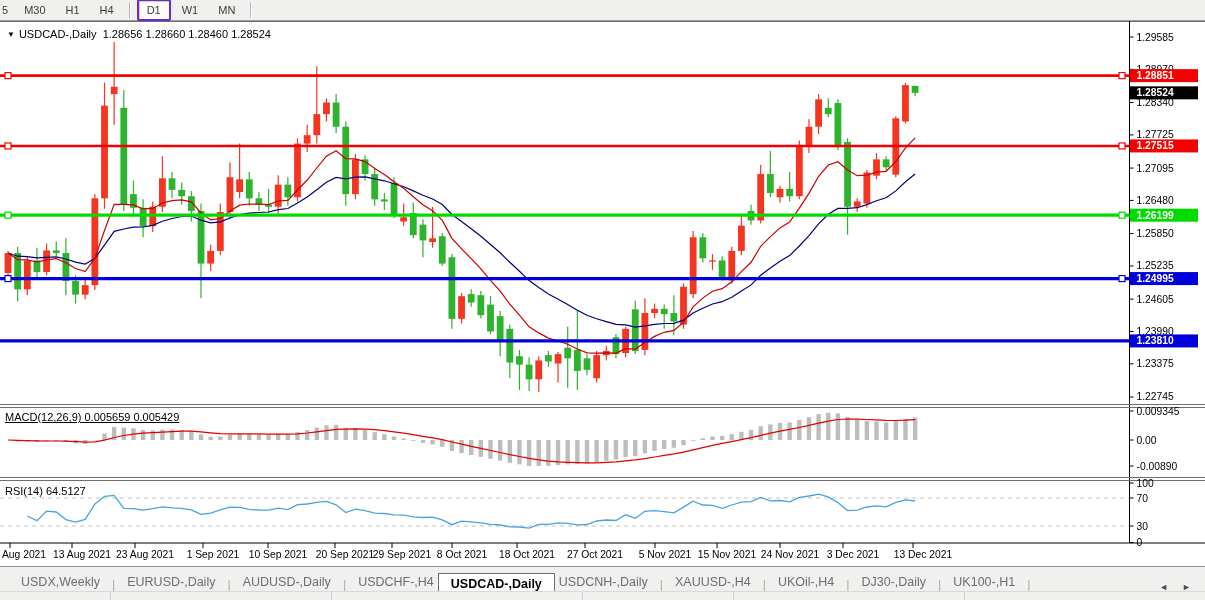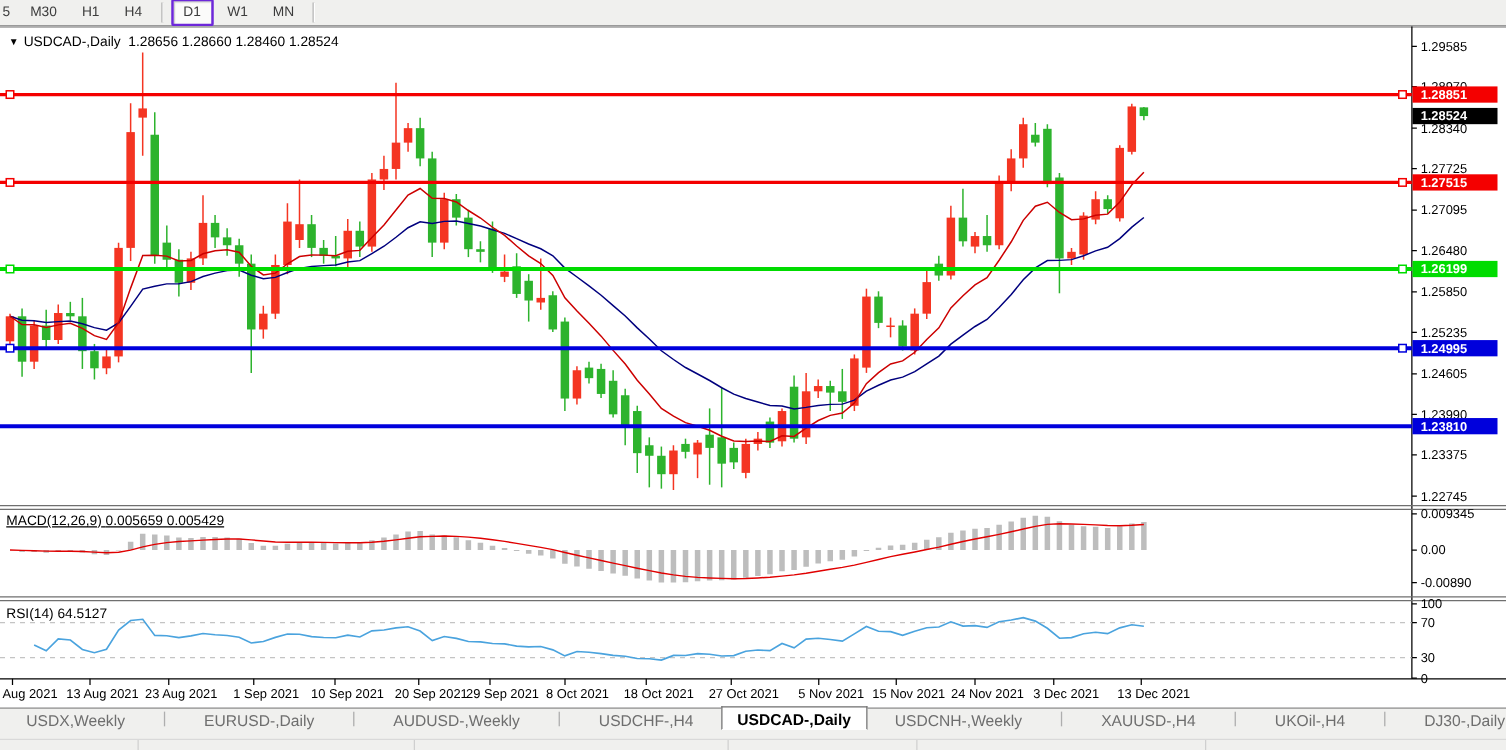--- a/index.html
+++ b/index.html
@@ -16,21 +16,21 @@
   
   #chart-region{position:absolute;left:0;top:21px;width:1205px;height:545px;background:#fff;}
   #chart-svg{position:absolute;left:0;top:0;}
   .overlay{position:absolute;font-size:11px;color:#000;white-space:nowrap;z-index:5;}
   #main-title{left:7px;top:7px;}
   #main-title .dd{font-size:8px;position:relative;top:-1px;margin-right:4px;color:#000;}
   #macd-title{left:5px;top:390px;font-size:11px;text-decoration:underline;}
   #rsi-title{left:5px;top:464px;font-size:11px;}
   
   #tabbar{position:absolute;left:0;top:566px;width:1205px;height:25px;background:#f0f0ee;
-    border-top:1px solid #8e8e8e;display:flex;align-items:flex-start;font-size:12.5px;color:#6e6e6e;gap:18px;}
+    border-top:1px solid #8e8e8e;display:flex;align-items:flex-end;font-size:12.5px;color:#6e6e6e;}
   #tabbar .tab{padding:3px 2px;margin:0 1px;white-space:nowrap;cursor:default;}
   #tabbar .tab + .tab{position:relative;}
   .tab-sep{color:#aeaeae;margin:0 9px;}
   #tabbar .tab.active{background:#ffffff;color:#000;font-weight:bold;border:1px solid #6f6f6f;
     border-bottom:1px solid #ffffff;padding:3px 12px;margin-top:-2px;height:19px;box-sizing:border-box;}
   #tab-arrows{margin-left:auto;margin-right:14px;display:flex;gap:14px;color:#4d4d4d;font-size:9px;}
   #tab-arrows span{cursor:default;}
   #status-strip{position:absolute;left:0;top:591px;width:1205px;height:9px;background:#f0f0ee;
     border-top:1px solid #d9d9d9;display:flex;}
   #status-strip .cell{border-right:1px solid #cfcfcf;height:100%;}
@@ -469,25 +469,25 @@
         </g>
       </svg>
     </div>
 
   <div id="tabbar">
       <div style="width: 18px;"></div>
       <div class="tab">USDX,Weekly</div>
       <span class="tab-sep">|</span>
       <div class="tab">EURUSD-,Daily</div>
       <span class="tab-sep">|</span>
-      <div class="tab">AUDUSD-,Weekly</div>
+      <div class="tab">AUDUSD-,Daily</div>
       <span class="tab-sep">|</span>
       <div class="tab">USDCHF-,H4</div>
       <div class="tab active">USDCAD-,Daily</div>
-      <div class="tab">USDCNH-,Weekly</div>
+      <div class="tab">USDCNH-,Daily</div>
       <span class="tab-sep">|</span>
       <div class="tab">XAUUSD-,H4</div>
       <span class="tab-sep">|</span>
       <div class="tab">UKOil-,H4</div>
       <span class="tab-sep">|</span>
       <div class="tab">DJ30-,Daily</div>
       <span class="tab-sep">|</span>
       <div class="tab">UK100-,H1</div>
       <span class="tab-sep">|</span>
       <div id="tab-arrows">

